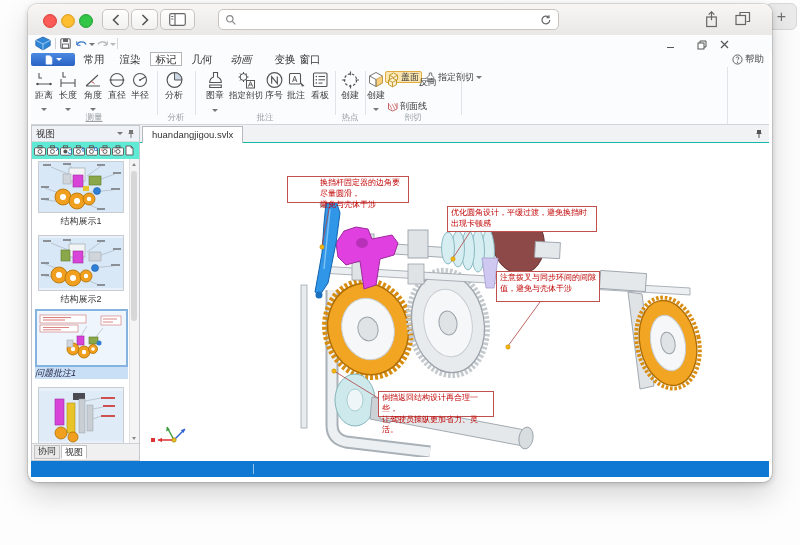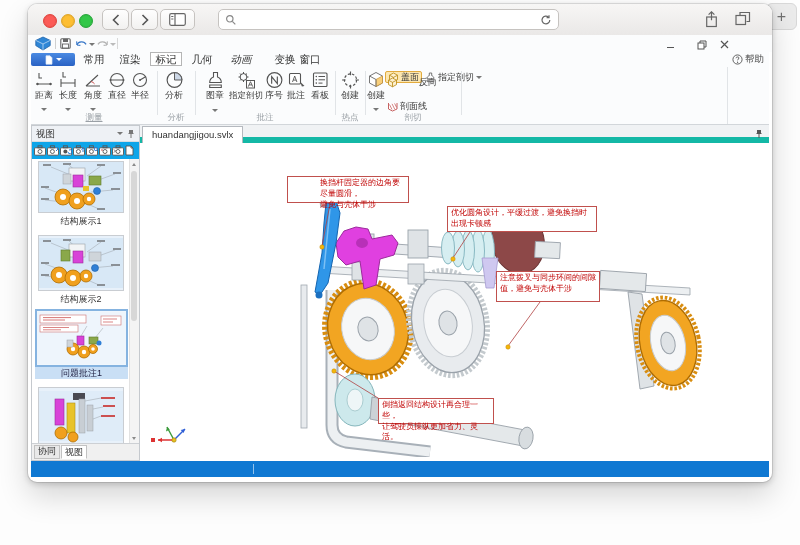--- a/index.html
+++ b/index.html
@@ -28,35 +28,35 @@
   .rbtn{position:absolute;top:3px;width:26px;text-align:center;}
   .rbtn svg{display:block;margin:0 auto;}
   .rlbl{font-size:9px;color:#3a3a3a;line-height:10px;white-space:nowrap;}
   .caret{display:inline-block;width:0;height:0;border-left:3px solid transparent;border-right:3px solid transparent;border-top:3px solid #777;vertical-align:middle;}
   .vsep{position:absolute;top:4px;height:44px;width:1px;background:#e1e4e7;}
   .grplbl{position:absolute;top:45px;font-size:8.5px;color:#9aa0a6;text-align:center;}
   .sopt{position:absolute;height:12px;display:flex;align-items:center;gap:2px;padding:0 2px;font-size:9px;color:#3a3a3a;white-space:nowrap;}
   .sopt.hl{background:#fde7b0;border:1px solid #e2ab3e;border-radius:2px;box-sizing:border-box;}
   
   .main{position:absolute;left:3px;top:121px;width:738px;height:336px;}
-  .sidebar{position:absolute;left:0;top:0;width:109px;height:336px;border:1px solid #c5c9ce;box-sizing:border-box;background:#0ea5e9;}
+  .sidebar{position:absolute;left:0;top:0;width:109px;height:336px;border:1px solid #c5c9ce;box-sizing:border-box;background:#5eead4;}
   .sb-head{position:relative;height:15px;background:#eef1f5;border-bottom:1px solid #d8dce0;font-size:9.5px;color:#333;line-height:15px;padding-left:4px;}
   .sb-tools{height:17px;display:flex;align-items:center;gap:1px;padding-left:2px;border-bottom:1px solid #e6e9ec;}
   .sb-list{position:absolute;left:0;top:33px;right:0;bottom:16px;overflow:hidden;background:#fff;}
   .scroll{position:absolute;right:0;top:0;bottom:0;width:9px;background:#f4f4f4;border-left:1px solid #e2e2e2;}
   .scroll .arr{position:absolute;left:2px;width:0;height:0;border-left:2.5px solid transparent;border-right:2.5px solid transparent;}
   .thumbimg{position:absolute;left:6px;width:86px;border:1px solid #c9cdd2;box-sizing:border-box;background:#e8f1fa;}
   .thumblbl{position:absolute;left:0;width:98px;text-align:center;font-size:9px;color:#333;}
   .selbox{position:absolute;left:3px;width:93px;border:2px solid #85b3e0;background:#f0f7fd;box-sizing:border-box;}
-  .sellbl{position:absolute;left:3px;width:93px;background:#c9dff5;text-align:center;font-size:9px;color:#224;height:12px;line-height:12px;}
+  .sellbl{position:absolute;left:3px;width:93px;background:#c9dff5;font-size:9px;color:#224;height:12px;line-height:12px;font-style:italic;}
   .sb-tabs{position:absolute;left:0;bottom:0;right:0;height:16px;background:#f0f0f0;border-top:1px solid #cdd0d4;}
   .sbtab{position:absolute;top:1px;width:26px;height:14px;font-size:9px;text-align:center;line-height:13px;color:#333;border:1px solid #c2c2c2;background:#e9e9e9;box-sizing:border-box;}
   .sbtab.active{background:#fff;border-bottom-color:#fff;}
   .content{position:absolute;left:109px;top:0;width:629px;height:336px;background:#fff;}
-  .tabbar{position:absolute;left:0;top:0;right:0;height:18px;background:#f0f2f4;border-bottom:6px solid #14b8a6;box-sizing:border-box;}
+  .tabbar{position:absolute;left:0;top:0;right:0;height:18px;background:#f0f2f4;border-bottom:1px solid #14b8a6;box-sizing:border-box;}
   .doctab{position:absolute;left:2px;top:1px;height:17px;background:#fff;border:1px solid #b5b9bf;border-bottom:none;font-size:9.5px;line-height:16px;padding:0 9px;color:#333;box-sizing:border-box;}
   .canvas{position:absolute;left:0;top:18px;width:629px;height:314px;background:#fff;}
   .callout{position:absolute;border:1px solid #c0504d;background:#fff;color:#c00000;font-size:8px;line-height:1.35;padding:1px 3px;white-space:pre-line;box-sizing:border-box;}
   .statusbar{position:absolute;left:3px;top:457px;width:738px;height:16px;background:#0f78d2;}
   .sb-div{position:absolute;left:222px;top:3px;width:1px;height:10px;background:rgba(255,255,255,.55);}
 </style>
 </head>
 <body>
 
 <div class="stage">
@@ -597,21 +597,21 @@
             </g>
           </svg>
 
           
           <div class="callout" style="left:147px;top:33px;width:122px;height:27px;padding-left:32px;">换挡杆固定器的边角要尽量圆滑，
 避免与壳体干涉</div>
           <div class="callout" style="left:307px;top:63px;width:150px;height:26px;">优化圆角设计，平缓过渡，避免换挡时
 出现卡顿感</div>
           <div class="callout" style="left:356px;top:128px;width:104px;height:31px;">注意拨叉与同步环间的间隙
 值，避免与壳体干涉</div>
-          <div class="callout" style="left:238px;top:255px;width:116px;height:26px;">倒挡返回结构设计再合理一些，
+          <div class="callout" style="left:238px;top:248px;width:116px;height:26px;">倒挡返回结构设计再合理一些，
 让驾驶员操纵更加省力、灵活。</div>
 
           
           <svg style="position:absolute;left:8px;top:277px;" width="40" height="32" viewBox="0 0 40 32">
             <path d="M26 20H10" stroke="#d33" stroke-width="1.4"></path>
               <path d="M10 20l4-2.2v4.4Z" fill="#d33"></path>
               <rect x="3" y="18" width="4" height="4" fill="#d33"></rect>
             <path d="M26 20L19 7" stroke="#3a9a3a" stroke-width="1.4"></path>
               <path d="M19 7l-1 4.4 3.8-2Z" fill="#3a9a3a"></path>
             <path d="M26 20L37 9" stroke="#2f5fd6" stroke-width="1.4"></path>

